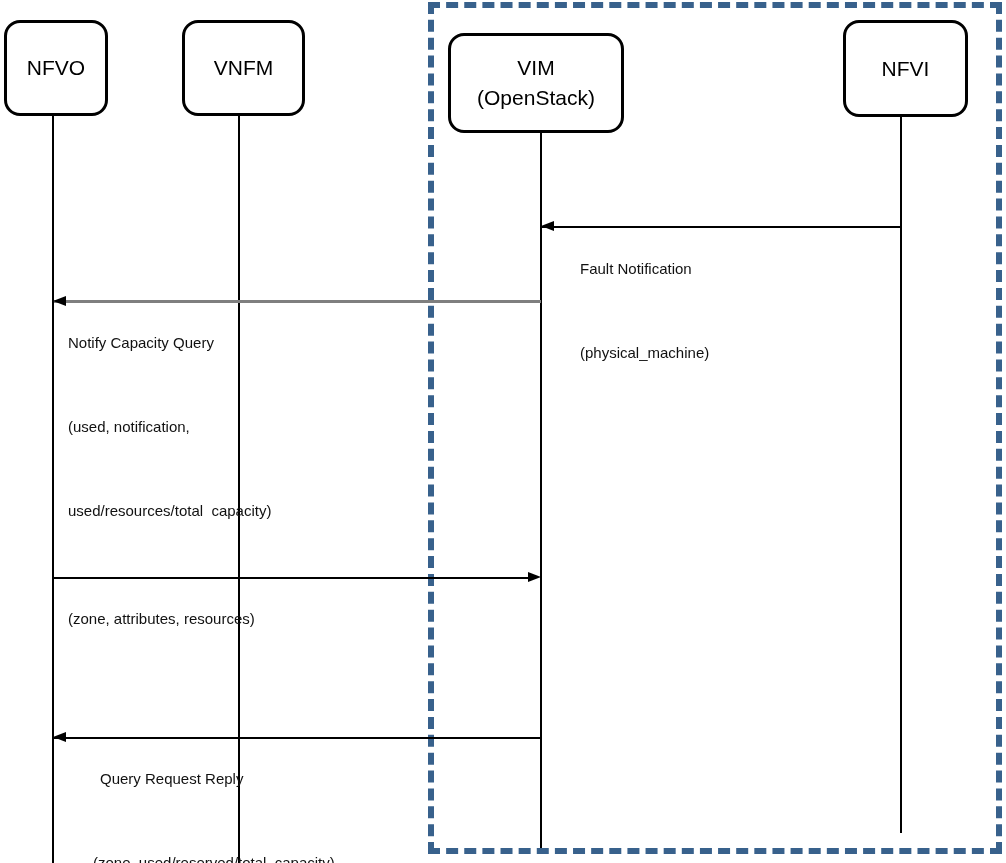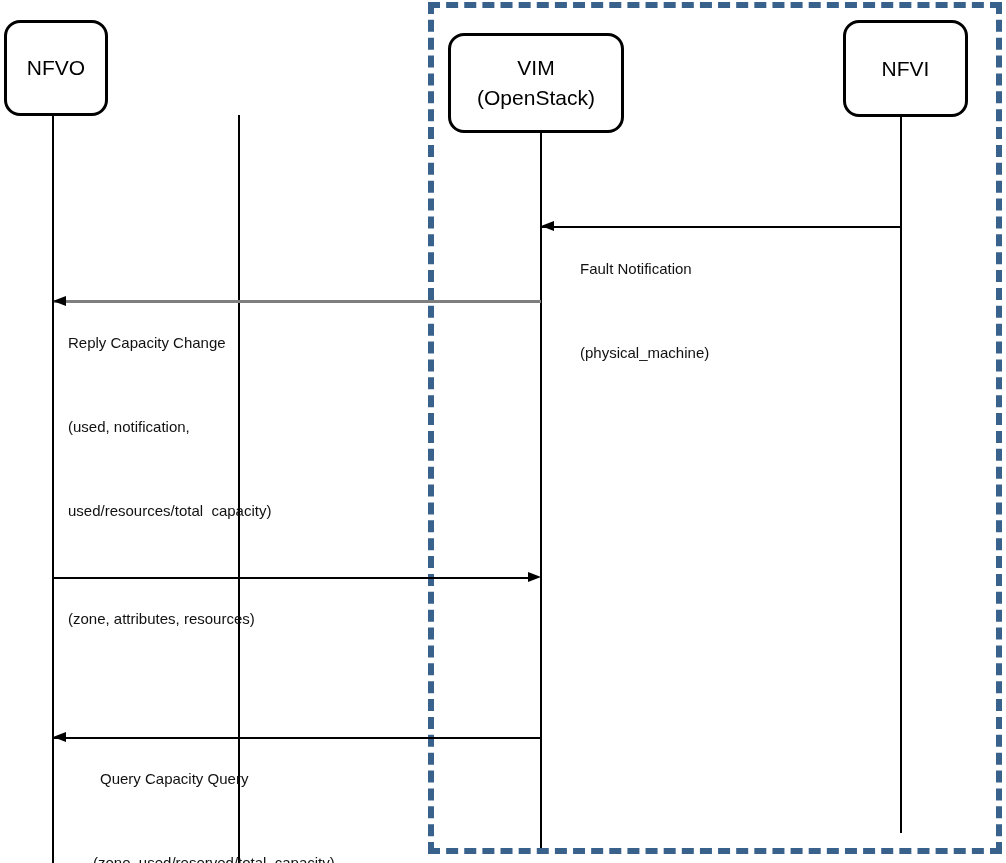--- a/index.html
+++ b/index.html
@@ -89,20 +89,23 @@
 </head>
 <body>
 
 <div id="stage">
 
   <div class="scope-border"></div>
 
   <div class="actor actor-nfvo">
     <span>NFVO</span>
   </div>
+  <div class="actor actor-vnfm">
+    <span>VNFM</span>
+  </div>
   <div class="actor actor-vim">
     <span>VIM</span>
     <span>(OpenStack)</span>
   </div>
   <div class="actor actor-nfvi">
     <span>NFVI</span>
   </div>
 
   <div class="lifeline ll-nfvo"></div>
   <div class="lifeline ll-vnfm"></div>
@@ -115,36 +118,36 @@
     <div class="msg-label" style="left:580px; top:199px;">
       <div>Fault Notification</div>
       <div>(physical_machine)</div>
     </div>
   </div>
 
   <div>
     <div class="msg-line" style="left:54px; top:300px; width:487px; height:3px; background:#7f7f7f;"></div>
     <div class="arrowhead left" style="left:53px; top:296px;"></div>
     <div class="msg-label" style="left:68px; top:273px;">
-      <div>Reply Capacity Change</div>
+      <div>Notify Capacity Query</div>
       <div>(used, notification,</div>
       <div>used/resources/total  capacity)</div>
     </div>
   </div>
 
   <div>
     <div class="msg-line" style="left:53px; top:577px; width:476px; height:1.5px;"></div>
     <div class="arrowhead right" style="left:528px; top:572px;"></div>
     <div class="msg-label" style="left:68px; top:549px;">
       <div>(zone, attributes, resources)</div>
     </div>
   </div>
 
   <div>
     <div class="msg-line" style="left:54px; top:737px; width:487px; height:1.5px;"></div>
     <div class="arrowhead left" style="left:53px; top:732px;"></div>
     <div class="msg-label" style="left:93px; top:709px;">
-      <div style="padding-left:7px;">Query Capacity Query</div>
+      <div style="padding-left:7px;">Query Request Reply</div>
       <div>(zone, used/reserved/total  capacity)</div>
     </div>
   </div>
 
 </div>
 
 </body></html>

